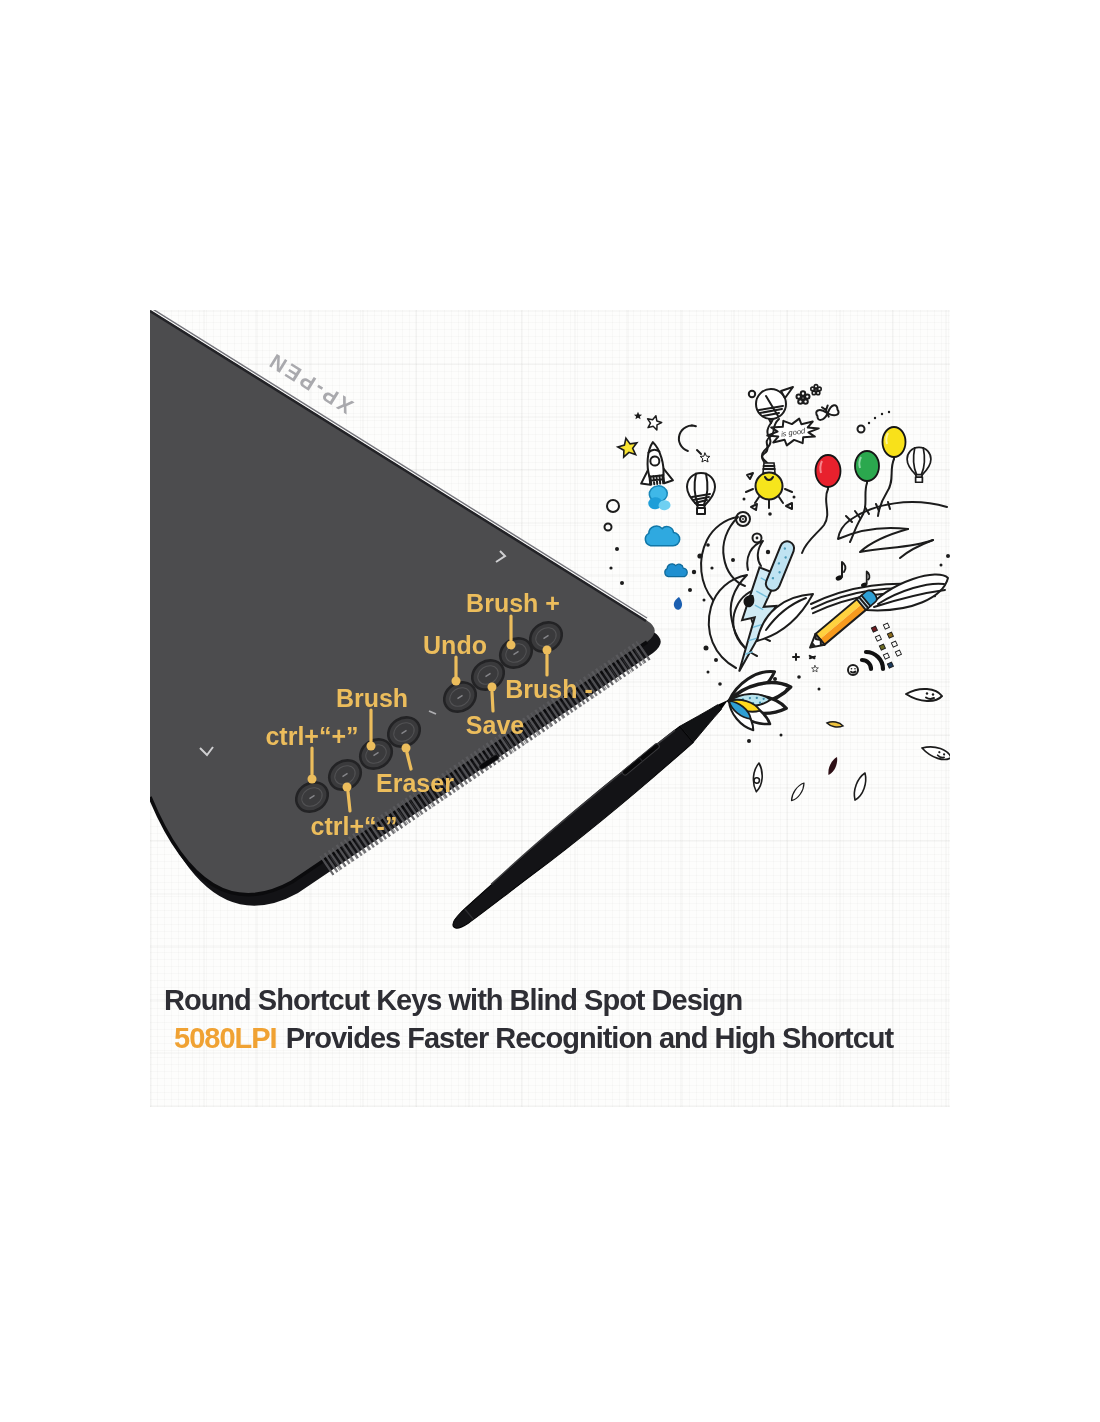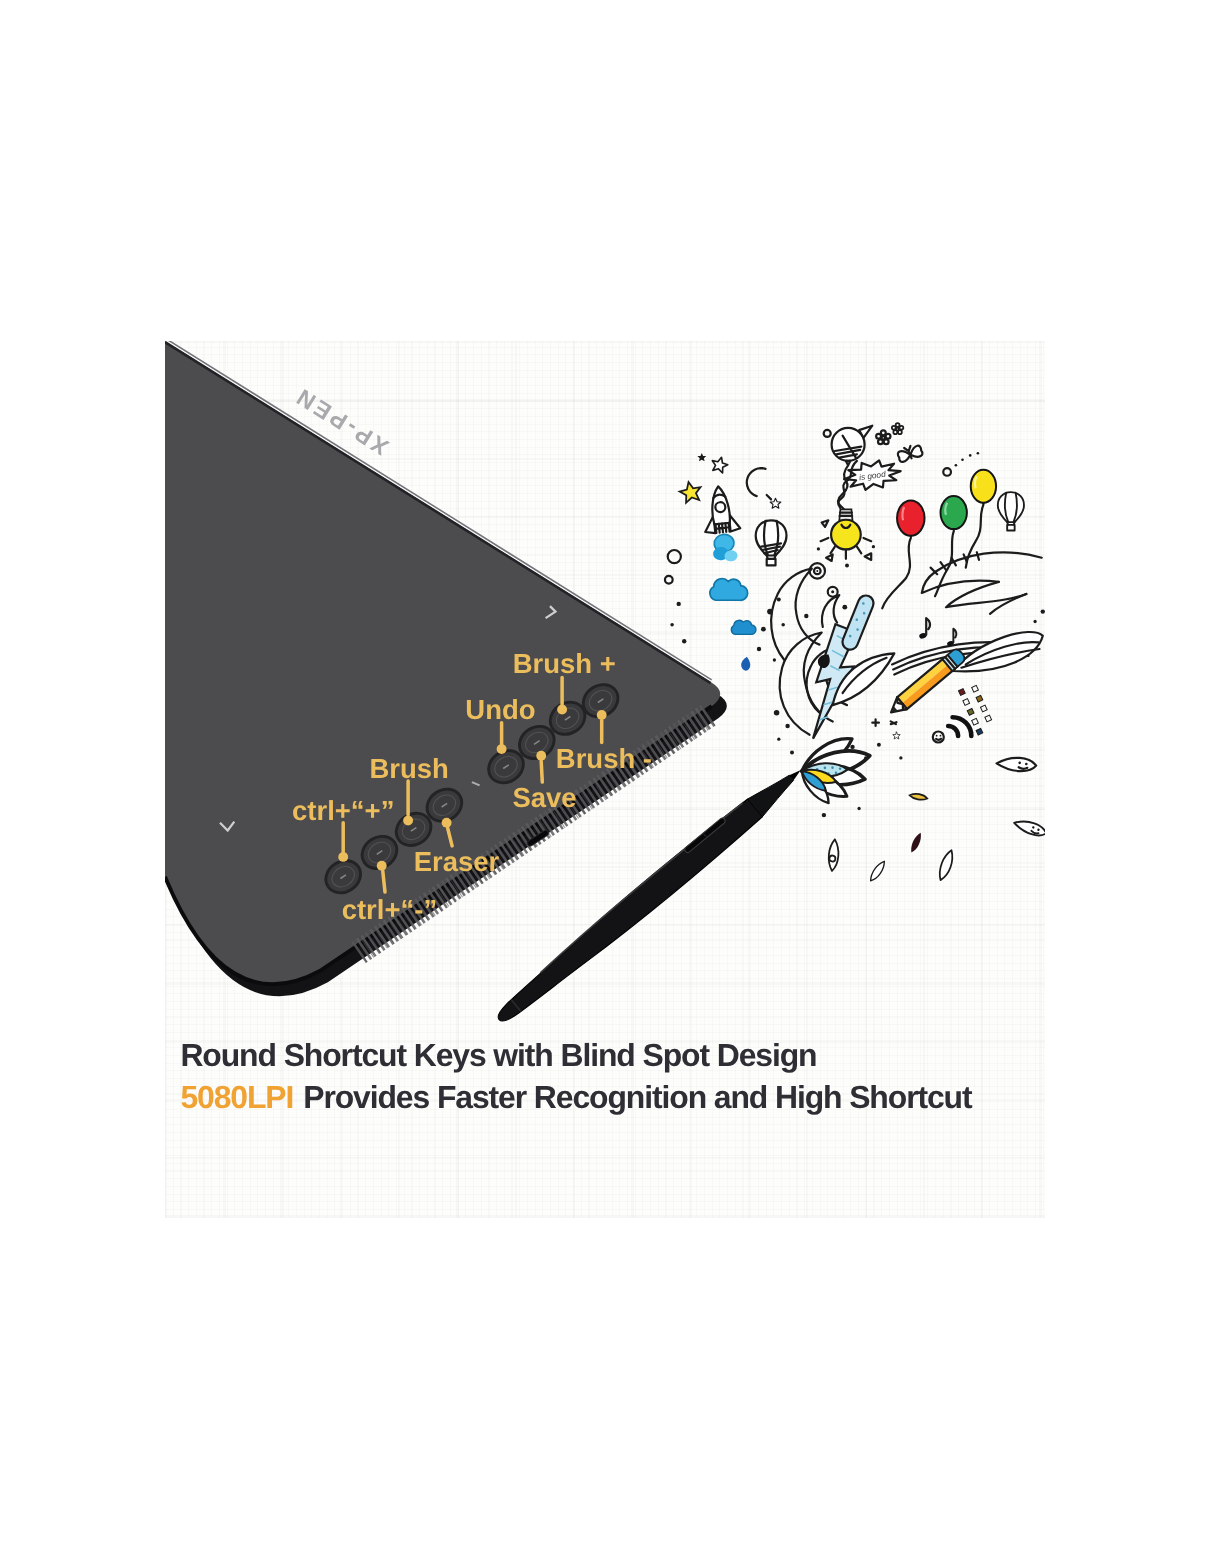--- a/index.html
+++ b/index.html
@@ -9,23 +9,23 @@
   .photo{
     position:absolute;left:150px;top:310px;width:800px;height:797px;overflow:hidden;
     background-color:#fdfdfc;
     background-image:
       repeating-linear-gradient(0deg, rgba(90,90,85,0.030) 0 1px, transparent 1px 7px),
       repeating-linear-gradient(90deg, rgba(90,90,85,0.030) 0 1px, transparent 1px 7px),
       repeating-linear-gradient(0deg, rgba(90,90,85,0.035) 0 2px, transparent 2px 53px),
       repeating-linear-gradient(90deg, rgba(90,90,85,0.035) 0 2px, transparent 2px 53px);
   }
   .scene{position:absolute;left:0;top:0;}
-  .caption{position:absolute;left:14px;top:631px;}
+  .caption{position:absolute;left:14px;top:671px;}
   .cap-line{font-weight:700;font-size:29px;letter-spacing:-1px;color:#2e2e34;white-space:nowrap;line-height:38px;}
-  .cap-line .hl{color:#f0a233;margin-right:9px;}
+  .cap-line .hl{color:#f0a233;margin-right:9px;margin-left:10px;}
   svg text{font-family:"Liberation Sans",sans-serif;}
   .shortcut-label{font-weight:700;font-size:25px;fill:#ecbd5c;}
   .leader{stroke:#ecbd5c;stroke-width:3.2;stroke-linecap:round;fill:none;}
   .leader-dot{fill:#ecbd5c;}
   .dd{stroke:#1c1c1c;stroke-width:2;fill:none;stroke-linecap:round;stroke-linejoin:round;}
   .ddf{stroke:#1c1c1c;stroke-width:2;fill:#ffffff;stroke-linecap:round;stroke-linejoin:round;}
 </style>
 </head>
 <body>
 

